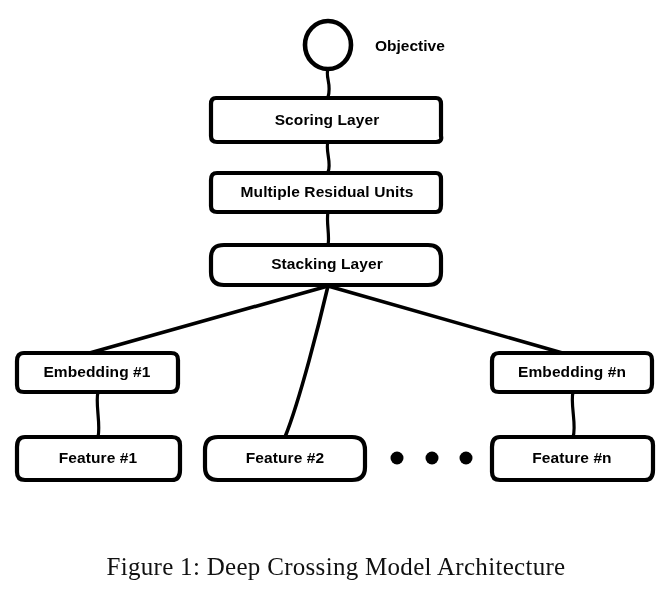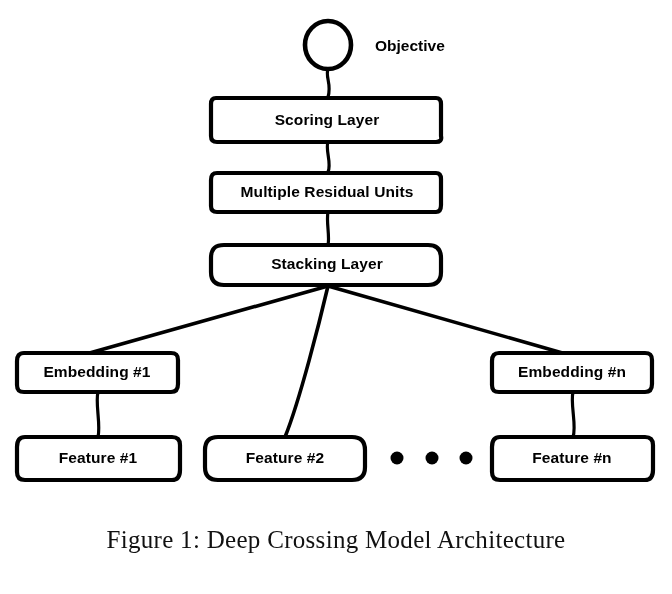--- a/index.html
+++ b/index.html
@@ -69,21 +69,21 @@
     fill: #000000;
     text-anchor: start;
     dominant-baseline: middle;
   }
   .ellipsis-dot {
     fill: #000000;
   }
   #caption {
     position: absolute;
     left: 0;
-    top: 526px;
+    top: 553px;
     width: 672px;
     text-align: center;
     font-family: "Liberation Serif", serif;
     font-size: 25px;
     color: #111111;
     letter-spacing: 0.3px;
     white-space: nowrap;
   }
 </style>
 </head>

